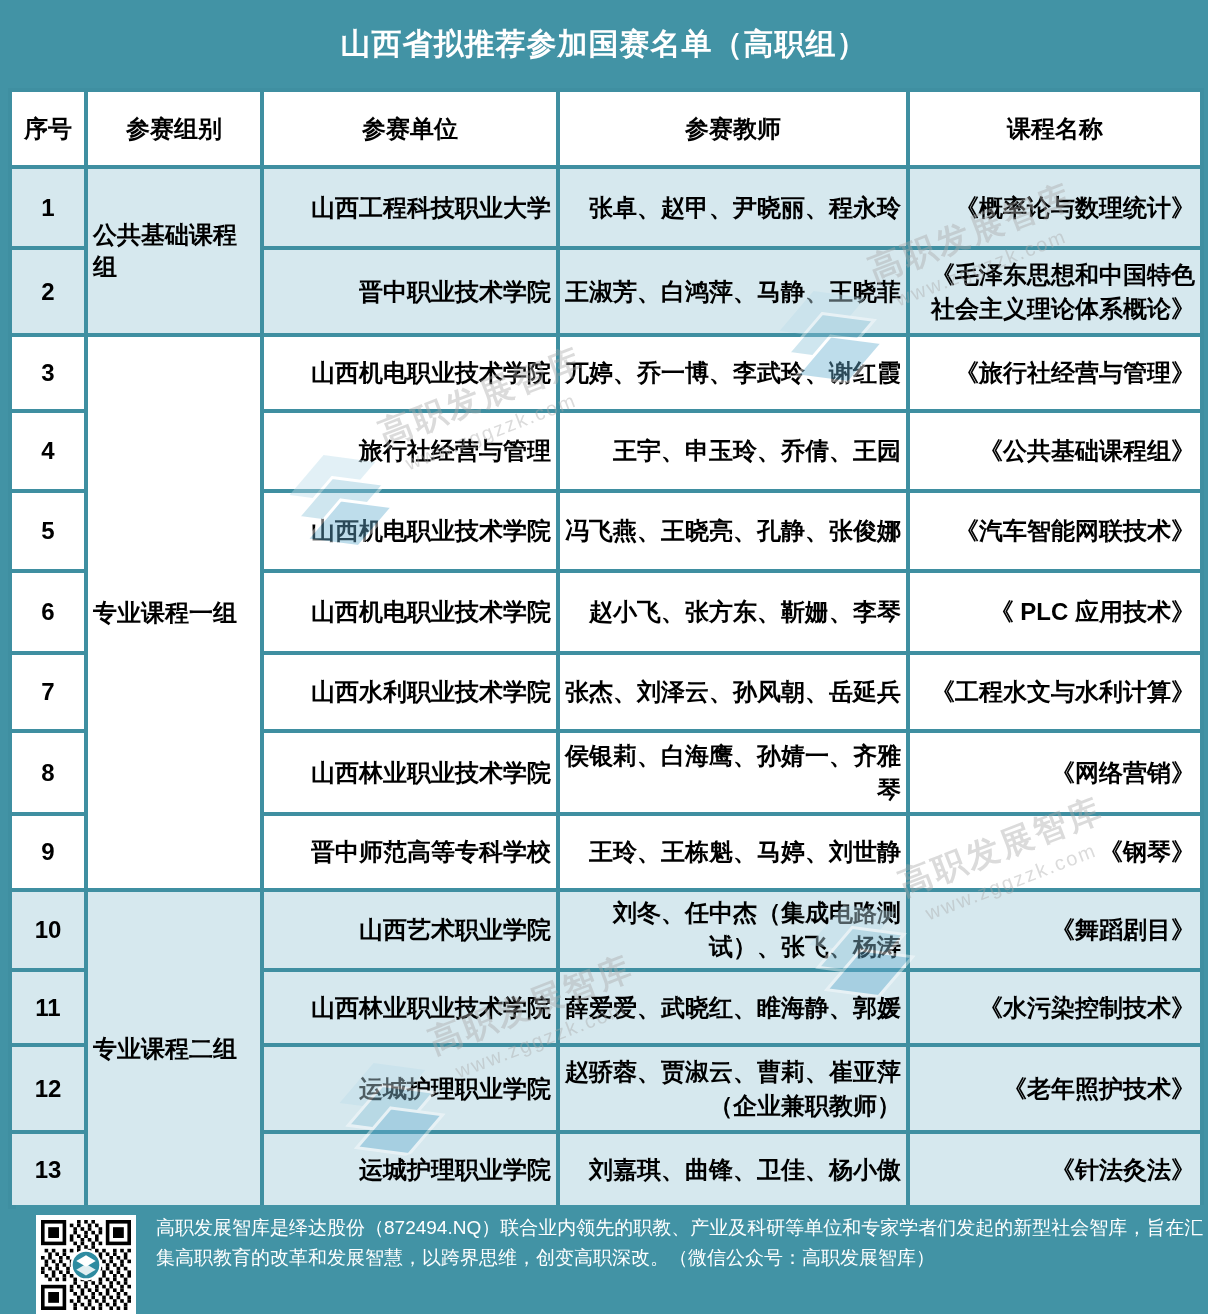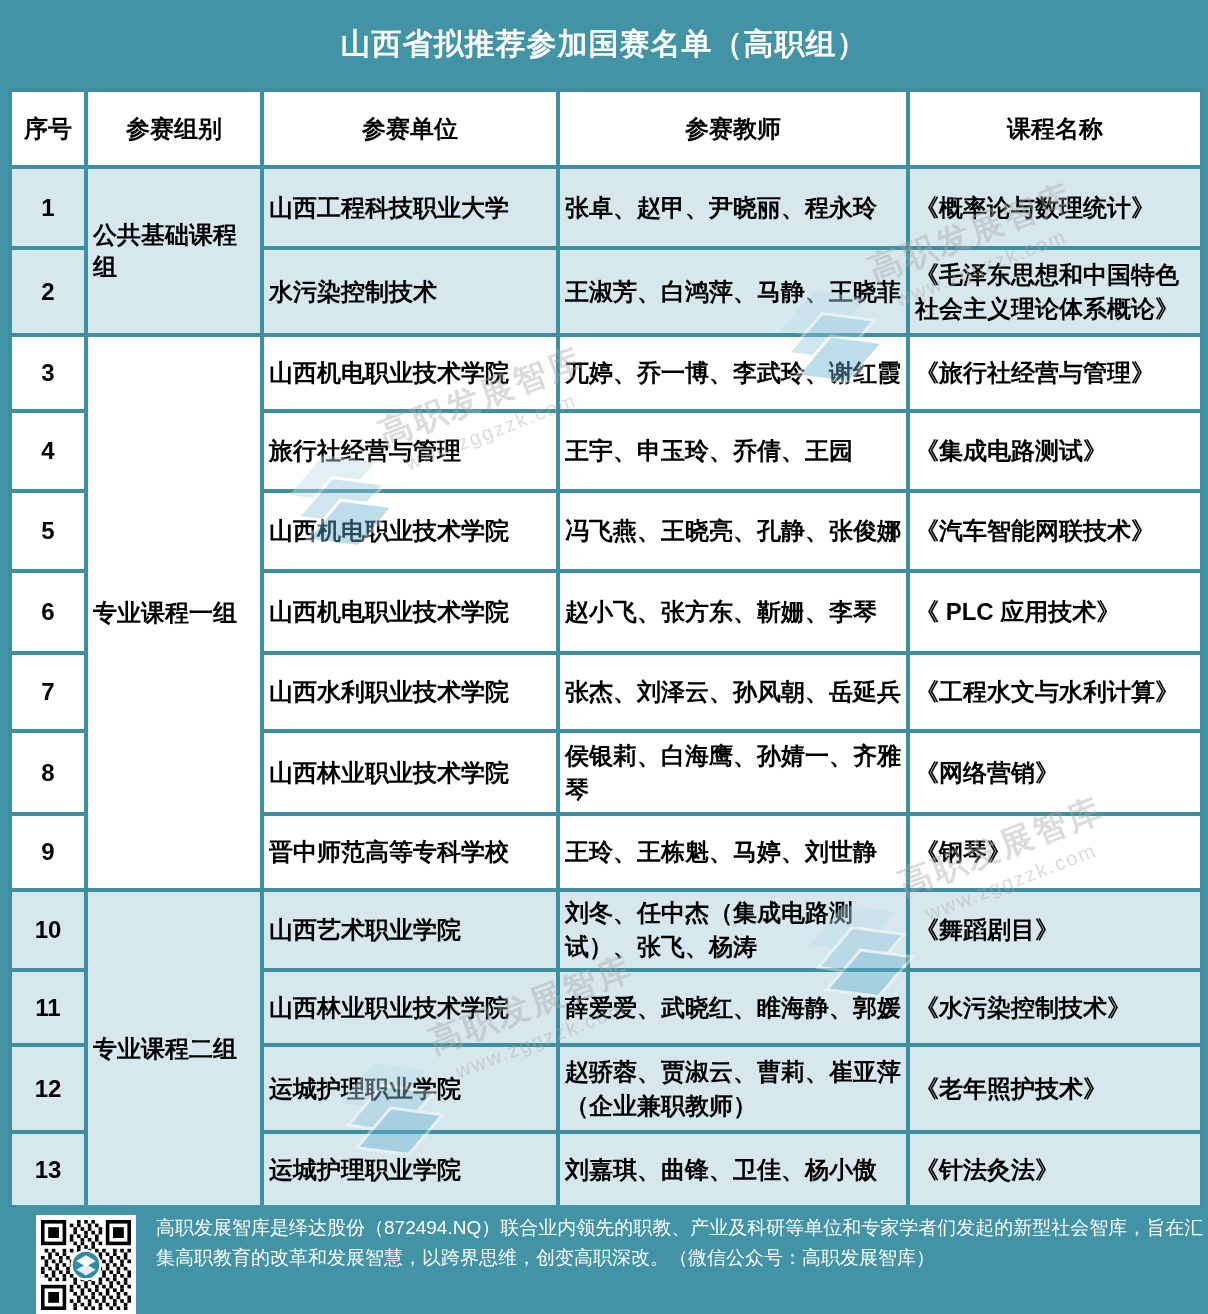--- a/index.html
+++ b/index.html
@@ -25,21 +25,21 @@
   table.main th, table.main td{
     border:4px solid var(--border);
     font-size:24px;font-weight:bold;color:#000;
     padding:2px 5px;overflow:hidden;
   }
   table.main th{
     background:var(--white);height:77px;vertical-align:middle;
   }
   td.c-no{text-align:center;}
   td.c-group{padding:2px 2px;}
-  td.c-unit, td.c-teachers, td.c-course{text-align:left;line-height:1.4;}
+  td.c-unit, td.c-teachers, td.c-course{text-align:right;line-height:1.4;}
   tr.shade-blue td{background:var(--blue);}
   tr.shade-white td{background:var(--white);}
 
   
   .wm{
     position:absolute;z-index:3;display:flex;align-items:flex-start;gap:10px;
     transform:rotate(-21deg);opacity:0.42;pointer-events:none;
   }
   .wm-logo{width:100px;height:100px;flex:none;margin-top:18px;}
   .wm-text{color:var(--wm);white-space:nowrap;}
@@ -87,36 +87,36 @@
     <tbody>
         <tr class="shade-blue" style="height: 81px;">
           <td class="c-no">1</td>
           <td class="c-group" rowspan="2">公共基础课程组</td>
           <td class="c-unit">山西工程科技职业大学</td>
           <td class="c-teachers">张卓、赵甲、尹晓丽、程永玲</td>
           <td class="c-course">《概率论与数理统计》</td>
         </tr>
         <tr class="shade-blue" style="height: 87px;">
           <td class="c-no">2</td>
-          <td class="c-unit">水污染控制技术</td>
+          <td class="c-unit">晋中职业技术学院</td>
           <td class="c-teachers">王淑芳、白鸿萍、马静、王晓菲</td>
           <td class="c-course">《毛泽东思想和中国特色社会主义理论体系概论》</td>
         </tr>
         <tr class="shade-white" style="height: 76px;">
           <td class="c-no">3</td>
           <td class="c-group" rowspan="7">专业课程一组</td>
           <td class="c-unit">山西机电职业技术学院</td>
           <td class="c-teachers">兀婷、乔一博、李武玲、谢红霞</td>
           <td class="c-course">《旅行社经营与管理》</td>
         </tr>
         <tr class="shade-white" style="height: 80px;">
           <td class="c-no">4</td>
           <td class="c-unit">旅行社经营与管理</td>
           <td class="c-teachers">王宇、申玉玲、乔倩、王园</td>
-          <td class="c-course">《集成电路测试》</td>
+          <td class="c-course">《公共基础课程组》</td>
         </tr>
         <tr class="shade-white" style="height: 80px;">
           <td class="c-no">5</td>
           <td class="c-unit">山西机电职业技术学院</td>
           <td class="c-teachers">冯飞燕、王晓亮、孔静、张俊娜</td>
           <td class="c-course">《汽车智能网联技术》</td>
         </tr>
         <tr class="shade-white" style="height: 82px;">
           <td class="c-no">6</td>
           <td class="c-unit">山西机电职业技术学院</td>

